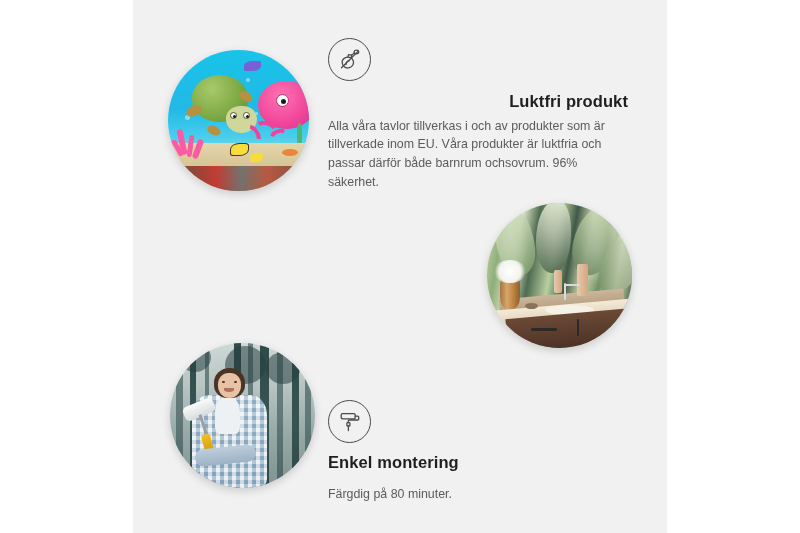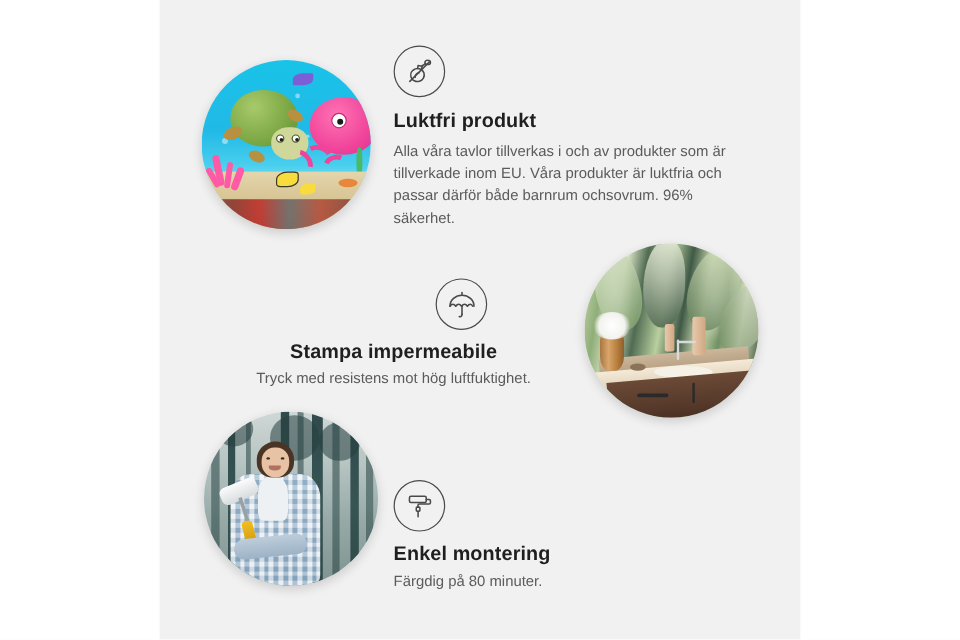--- a/index.html
+++ b/index.html
@@ -198,32 +198,32 @@
   }
   .feat-body {
     font-size: 12.4px;
     color: #5b5b5b;
     line-height: 1.52;
   }
 
   
   #feature-odourless { left: 195px; top: 38px; width: 300px; }
   #feature-odourless .icon-circle { margin-bottom: 10px; }
-  #feature-odourless .feat-title { margin-bottom: 5px; }
+  #feature-odourless .feat-title { margin-bottom: 5px; text-align: right; }
 
   
   #feature-waterproof { left: 50px; top: 232px; width: 290px; text-align: center; }
   #feature-waterproof .icon-circle { margin: 0 auto 8px 180px; }
   #feature-waterproof .feat-title { margin-bottom: 2px; }
   #feature-waterproof .feat-body { font-size: 12.4px; }
 
   
   #feature-easy { left: 195px; top: 400px; width: 260px; }
   #feature-easy .icon-circle { margin-bottom: 9px; }
-  #feature-easy .feat-title { margin-bottom: 2px; }
+  #feature-easy .feat-title { margin-bottom: 12px; }
 </style>
 </head>
 <body>
 
 <div id="page">
   <div id="canvas">
 
     <div class="disc" id="disc-ocean">
       <div class="scene">
         <div class="ocean-water"></div>
@@ -288,33 +288,20 @@
         <div class="bath-sink"></div>
         <div class="bath-vase"></div>
         <div class="bath-flowers"></div>
         <div class="bath-bottle" style="left:26%;bottom:27%;width:9%;height:4%;background:#8a7358;border-radius:50%;"></div>
         <div class="bath-vanity"></div>
         <div class="bath-handle" style="left:30%;bottom:12%;width:18%;"></div>
         <div class="bath-handle" style="left:62%;bottom:8%;width:2px;height:12%;"></div>
       </div>
     </div>
 
-    <div class="feature" id="feature-waterproof">
-      <div class="icon-circle">
-        <svg width="26" height="26" viewBox="0 0 26 26" fill="none" stroke="#4a4a4a" stroke-width="1.3" stroke-linecap="round" stroke-linejoin="round">
-          <path d="M3.0 14.2c0-5.2 4.5-9.2 10.0-9.2s10.0 4.0 10.0 9.2"></path>
-          <path d="M3.0 14.2c1.4-2.3 3.3-2.3 4.8 0 1.4-2.3 3.3-2.3 4.9 0 1.5-2.3 3.4-2.3 4.8 0 1.5-2.3 3.4-2.3 4.5 0"></path>
-          <line x1="13.0" y1="5.0" x2="13.0" y2="2.8"></line>
-          <line x1="13.0" y1="14.2" x2="13.0" y2="21.0"></line>
-          <path d="M13.0 21.0c0 1.5-1.2 2.2-2.3 1.8"></path>
-        </svg>
-      </div>
-      <div class="feat-title">Stampa impermeabile</div>
-      <div class="feat-body">Tryck med resistens mot hög luftfuktighet.</div>
-    </div>
 
     <div class="disc" id="disc-person">
       <div class="scene">
         <div class="forest-bg"></div>
         <div class="tree l" style="left:4%;width:5%;"></div>
         <div class="tree" style="left:14%;width:4%;"></div>
         <div class="tree l" style="left:24%;width:3%;"></div>
         <div class="tree" style="left:44%;width:5%;"></div>
         <div class="tree l" style="left:54%;width:3%;"></div>
         <div class="tree" style="left:62%;width:6%;"></div>

